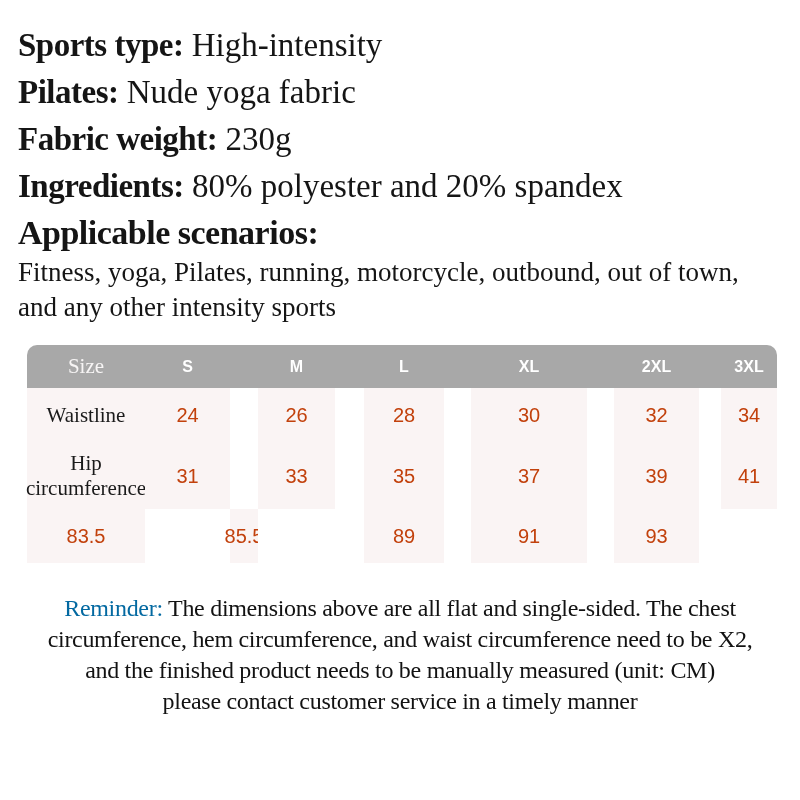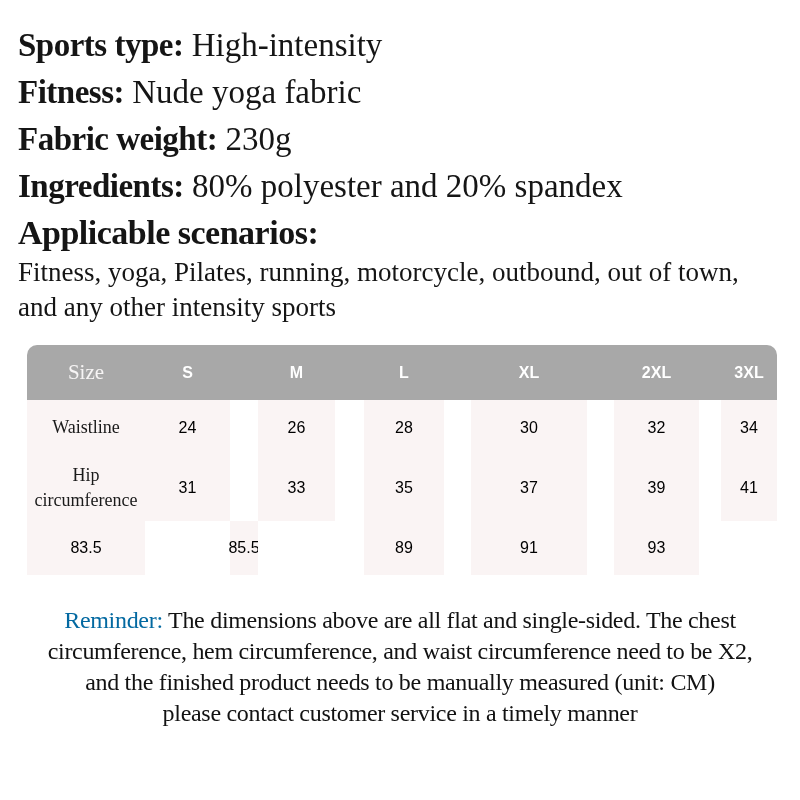--- a/index.html
+++ b/index.html
@@ -29,21 +29,21 @@
 
   
   .size-table { margin: 20px 0 0 27px; width: 750px; }
   .tgrid {
     display: grid;
     grid-template-columns: 118px 85px 28px 77px 29px 80px 27px 116px 27px 85px 22px 56px;
   }
   .thead {
     background: #a8a8a8;
     border-radius: 10px 10px 0 0;
-    height: 55px;
+    height: 43px;
     align-items: center;
   }
   .th {
     text-align: center;
     color: #ffffff;
     font-family: "Liberation Sans", sans-serif;
     font-size: 16px; font-weight: bold;
   }
   .th-size {
     font-family: "Liberation Serif", serif;
@@ -52,24 +52,24 @@
   .tr { align-items: stretch; }
   .tr-waistline { min-height: 55px; }
   .tr-hip { min-height: 66px; }
   .tr-pant { min-height: 54px; }
   .td {
     background: #faf4f4;
     display: flex; align-items: center; justify-content: center;
     text-align: center;
   }
   .td-gut { background: #ffffff; }
-  .td-label { font-size: 18px; color: #1a1a1a; line-height: 25px; }
+  .td-label { font-size: 21px; color: #1a1a1a; line-height: 25px; }
   .td-val {
     font-family: "Liberation Sans", sans-serif;
-    font-size: 16px; color: #000000;
+    font-size: 20px; color: #c2410c;
   }
 
   
   .reminder {
     margin-top: 30px;
     text-align: center;
     font-size: 24px; line-height: 31px;
     color: #121212;
     letter-spacing: -0.3px;
   }
@@ -77,21 +77,21 @@
 </style>
 </head>
 <body>
 
 <div class="specs">
   <div class="spec-line">
     <span class="spec-label">Sports type:</span>
     <span class="spec-value">High-intensity</span>
   </div>
   <div class="spec-line">
-    <span class="spec-label">Fitness:</span>
+    <span class="spec-label">Pilates:</span>
     <span class="spec-value">Nude yoga fabric</span>
   </div>
   <div class="spec-line">
     <span class="spec-label">Fabric weight:</span>
     <span class="spec-value">230g</span>
   </div>
   <div class="spec-line">
     <span class="spec-label">Ingredients:</span>
     <span class="spec-value">80% polyester and 20% spandex</span>
   </div>

